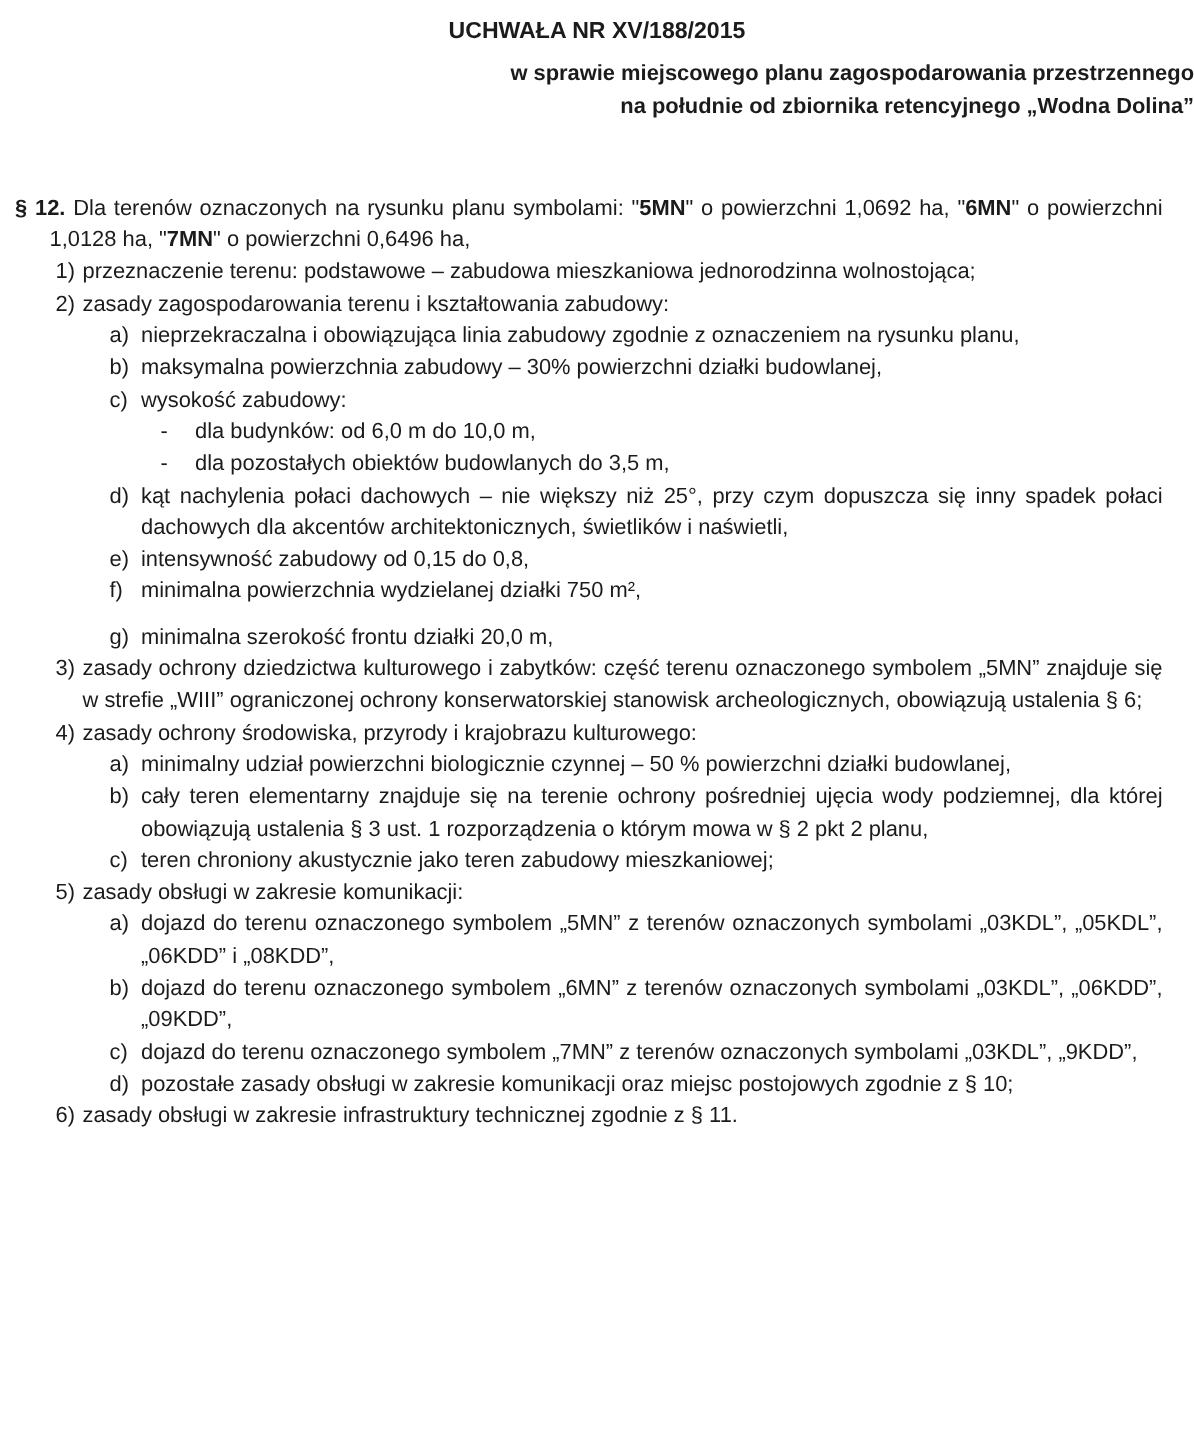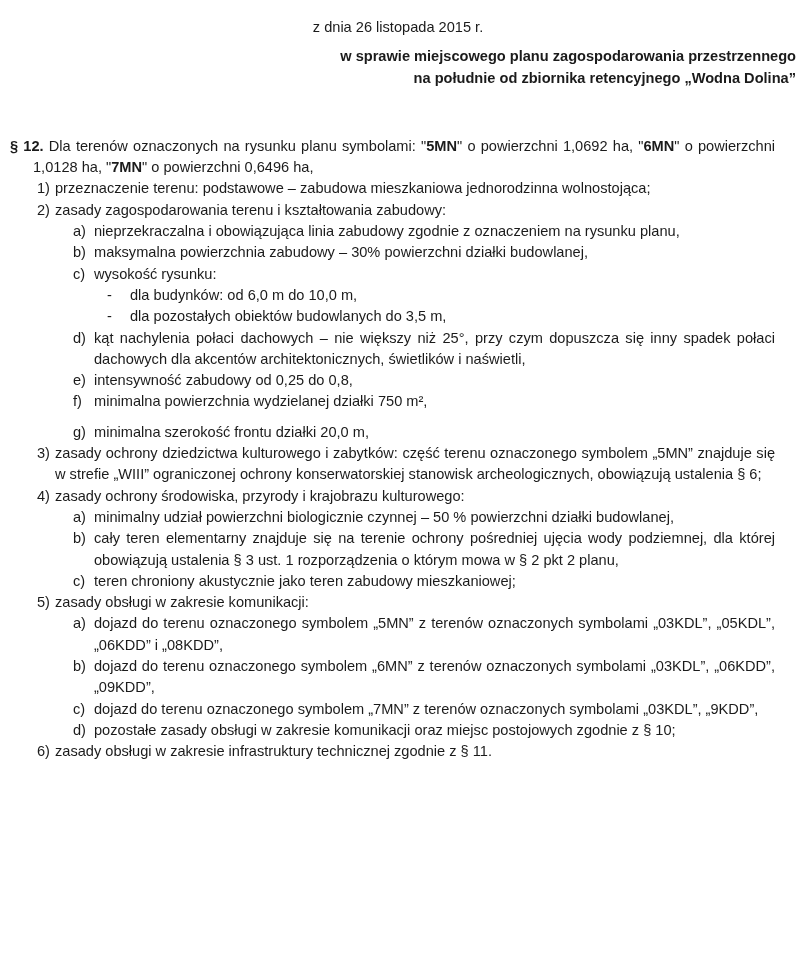--- a/index.html
+++ b/index.html
@@ -24,21 +24,21 @@
   .item .text{flex:1;text-align:justify;}
   .gap-after{margin-bottom:9px;}
   b{font-weight:bold;}
 </style>
 </head>
 <body>
 
 <div class="page">
 
   <div>
-    <div class="hdr-date">z dnia 26 listopada 2015 r.</div>
+    <div class="hdr-title">UCHWAŁA NR XV/188/2015</div>
     <div class="hdr-subject">
       <div>w sprawie miejscowego planu zagospodarowania przestrzennego</div>
       <div>na południe od zbiornika retencyjnego „Wodna Dolina”</div>
     </div>
   </div>
 
 
   <div class="section">
     <p class="section-intro"><b>§ 12.</b><span> Dla terenów oznaczonych na rysunku planu symbolami: "</span><b>5MN</b><span>" o powierzchni 1,0692 ha, "</span><b>6MN</b><span>" o powierzchni 1,0128 ha, "</span><b>7MN</b><span>" o powierzchni 0,6496 ha,</span></p>
 
@@ -53,37 +53,37 @@
     <div class="item lvl2">
       <span class="marker">a)</span>
       <span class="text">nieprzekraczalna i obowiązująca linia zabudowy zgodnie z oznaczeniem na rysunku planu,</span>
     </div>
     <div class="item lvl2">
       <span class="marker">b)</span>
       <span class="text">maksymalna powierzchnia zabudowy – 30% powierzchni działki budowlanej,</span>
     </div>
     <div class="item lvl2">
       <span class="marker">c)</span>
-      <span class="text">wysokość rysunku:</span>
+      <span class="text">wysokość zabudowy:</span>
     </div>
     <div class="item lvl3">
       <span class="marker">-</span>
       <span class="text">dla budynków: od 6,0 m do 10,0 m,</span>
     </div>
     <div class="item lvl3">
       <span class="marker">-</span>
       <span class="text">dla pozostałych obiektów budowlanych do 3,5 m,</span>
     </div>
     <div class="item lvl2">
       <span class="marker">d)</span>
       <span class="text">kąt nachylenia połaci dachowych – nie większy niż 25°, przy czym dopuszcza się inny spadek połaci dachowych dla akcentów architektonicznych, świetlików i naświetli,</span>
     </div>
     <div class="item lvl2">
       <span class="marker">e)</span>
-      <span class="text">intensywność zabudowy od 0,25 do 0,8,</span>
+      <span class="text">intensywność zabudowy od 0,15 do 0,8,</span>
     </div>
     <div class="item lvl2 gap-after">
       <span class="marker">f)</span>
       <span class="text">minimalna powierzchnia wydzielanej działki 750 m²,</span>
     </div>
     <div class="item lvl2">
       <span class="marker">g)</span>
       <span class="text">minimalna szerokość frontu działki 20,0 m,</span>
     </div>
     <div class="item lvl1">

